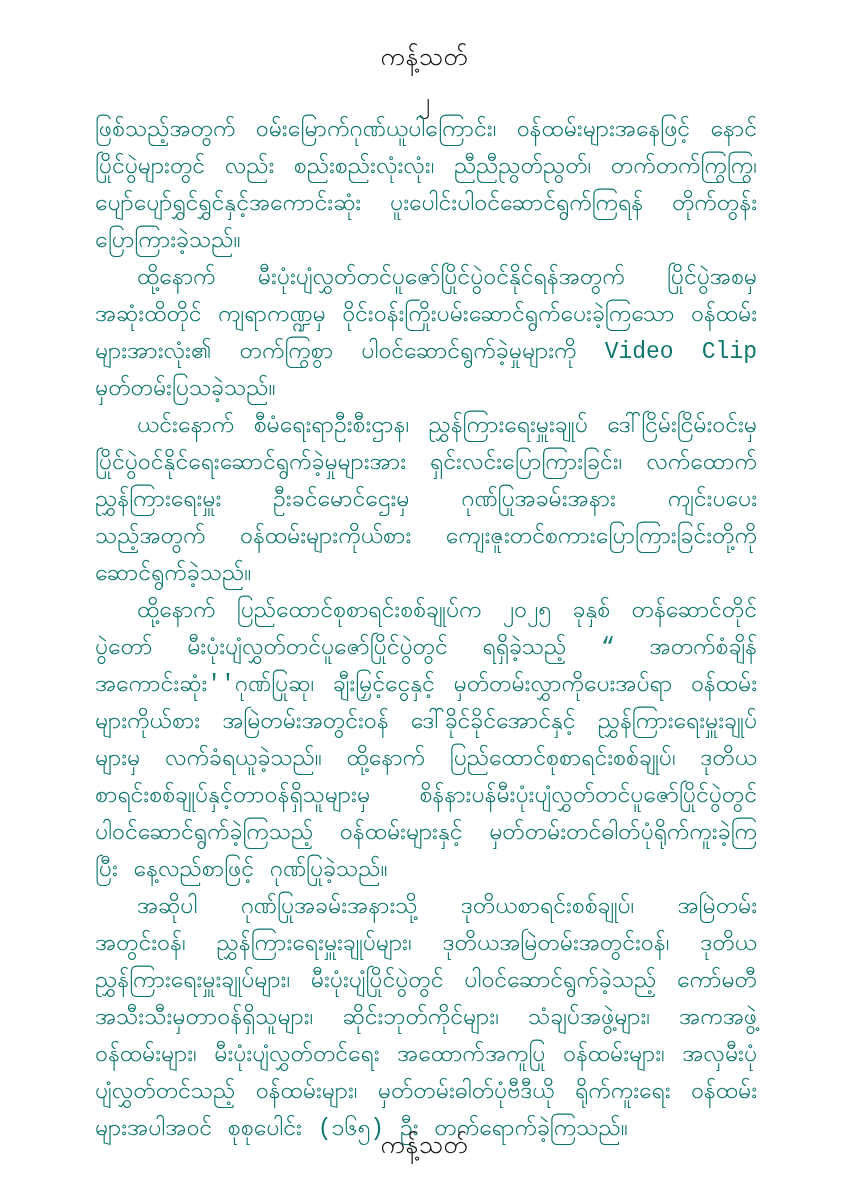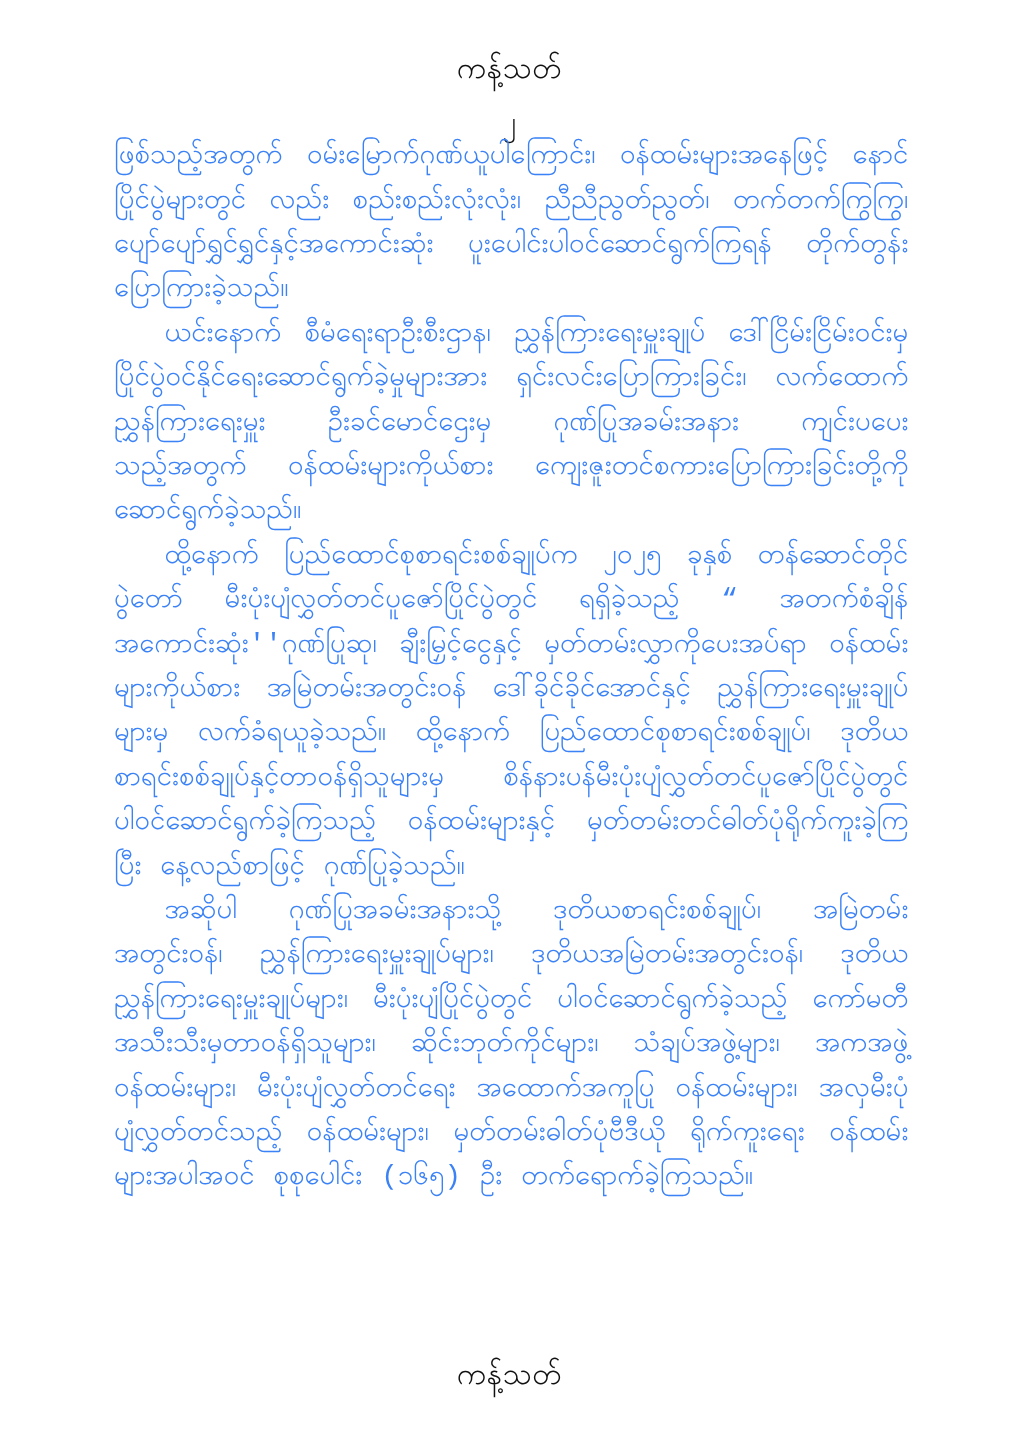--- a/index.html
+++ b/index.html
@@ -36,21 +36,21 @@
     color: #111111;
   }
   .doc-body {
     position: absolute;
     top: 112px;
     left: 95px;
     width: 662px;
     font-size: 23px;
     line-height: 37px;
     text-align: justify;
-    color: #3b82f6;
+    color: #0f766e;
   }
   .doc-body p {
     margin: 0;
     padding: 0;
     word-spacing: 2px;
   }
   .doc-body p.indent {
     text-indent: 42px;
   }
   .classification-footer {
@@ -68,20 +68,21 @@
 <body>
 
 <div class="page">
 
   <div class="classification-header">ကန့်သတ်</div>
 
   <div class="page-number">၂</div>
 
   <div class="doc-body">
     <p>ဖြစ်သည့်အတွက် ဝမ်းမြောက်ဂုဏ်ယူပါကြောင်း၊ ဝန်ထမ်းများအနေဖြင့် နောင်ပြိုင်ပွဲများတွင် လည်း စည်းစည်းလုံးလုံး၊ ညီညီညွတ်ညွတ်၊ တက်တက်ကြွကြွ၊ ပျော်ပျော်ရွှင်ရွှင်နှင့်အကောင်းဆုံး ပူးပေါင်းပါဝင်ဆောင်ရွက်ကြရန် တိုက်တွန်းပြောကြားခဲ့သည်။</p>
+    <p class="indent">ထို့နောက် မီးပုံးပျံလွှတ်တင်ပူဇော်ပြိုင်ပွဲဝင်နိုင်ရန်အတွက် ပြိုင်ပွဲအစမှ အဆုံးထိတိုင် ကျရာကဏ္ဍမှ ဝိုင်းဝန်းကြိုးပမ်းဆောင်ရွက်ပေးခဲ့ကြသော ဝန်ထမ်းများအားလုံး၏ တက်ကြွစွာ ပါဝင်ဆောင်ရွက်ခဲ့မှုများကို Video Clip မှတ်တမ်းပြသခဲ့သည်။</p>
     <p class="indent">ယင်းနောက် စီမံရေးရာဦးစီးဌာန၊ ညွှန်ကြားရေးမှူးချုပ် ဒေါ်ငြိမ်းငြိမ်းဝင်းမှ ပြိုင်ပွဲဝင်နိုင်ရေးဆောင်ရွက်ခဲ့မှုများအား ရှင်းလင်းပြောကြားခြင်း၊ လက်ထောက်ညွှန်ကြားရေးမှူး ဦးခင်မောင်ဌေးမှ ဂုဏ်ပြုအခမ်းအနား ကျင်းပပေးသည့်အတွက် ဝန်ထမ်းများကိုယ်စား ကျေးဇူးတင်စကားပြောကြားခြင်းတို့ကိုဆောင်ရွက်ခဲ့သည်။</p>
     <p class="indent">ထို့နောက် ပြည်ထောင်စုစာရင်းစစ်ချုပ်က ၂၀၂၅ ခုနှစ် တန်ဆောင်တိုင်ပွဲတော် မီးပုံးပျံလွှတ်တင်ပူဇော်ပြိုင်ပွဲတွင် ရရှိခဲ့သည့် “ အတက်စံချိန်အကောင်းဆုံး''ဂုဏ်ပြုဆု၊ ချီးမြှင့်ငွေနှင့် မှတ်တမ်းလွှာကိုပေးအပ်ရာ ဝန်ထမ်းများကိုယ်စား အမြဲတမ်းအတွင်းဝန် ဒေါ်ခိုင်ခိုင်အောင်နှင့် ညွှန်ကြားရေးမှူးချုပ်များမှ လက်ခံရယူခဲ့သည်။ ထို့နောက် ပြည်ထောင်စုစာရင်းစစ်ချုပ်၊ ဒုတိယစာရင်းစစ်ချုပ်နှင့်တာဝန်ရှိသူများမှ စိန်နားပန်မီးပုံးပျံလွှတ်တင်ပူဇော်ပြိုင်ပွဲတွင် ပါဝင်ဆောင်ရွက်ခဲ့ကြသည့် ဝန်ထမ်းများနှင့် မှတ်တမ်းတင်ဓါတ်ပုံရိုက်ကူးခဲ့ကြပြီး နေ့လည်စာဖြင့် ဂုဏ်ပြုခဲ့သည်။</p>
     <p class="indent">အဆိုပါ ဂုဏ်ပြုအခမ်းအနားသို့ ဒုတိယစာရင်းစစ်ချုပ်၊ အမြဲတမ်းအတွင်းဝန်၊ ညွှန်ကြားရေးမှူးချုပ်များ၊ ဒုတိယအမြဲတမ်းအတွင်းဝန်၊ ဒုတိယညွှန်ကြားရေးမှူးချုပ်များ၊ မီးပုံးပျံပြိုင်ပွဲတွင် ပါဝင်ဆောင်ရွက်ခဲ့သည့် ကော်မတီအသီးသီးမှတာဝန်ရှိသူများ၊ ဆိုင်းဘုတ်ကိုင်များ၊ သံချပ်အဖွဲ့များ၊ အကအဖွဲ့ဝန်ထမ်းများ၊ မီးပုံးပျံလွှတ်တင်ရေး အထောက်အကူပြု ဝန်ထမ်းများ၊ အလှမီးပုံပျံလွှတ်တင်သည့် ဝန်ထမ်းများ၊ မှတ်တမ်းဓါတ်ပုံဗီဒီယို ရိုက်ကူးရေး ဝန်ထမ်းများအပါအဝင် စုစုပေါင်း (၁၆၅) ဦး တက်ရောက်ခဲ့ကြသည်။</p>
   </div>
 
   <div class="classification-footer">ကန့်သတ်</div>
 
 </div>
 
 </body></html>

